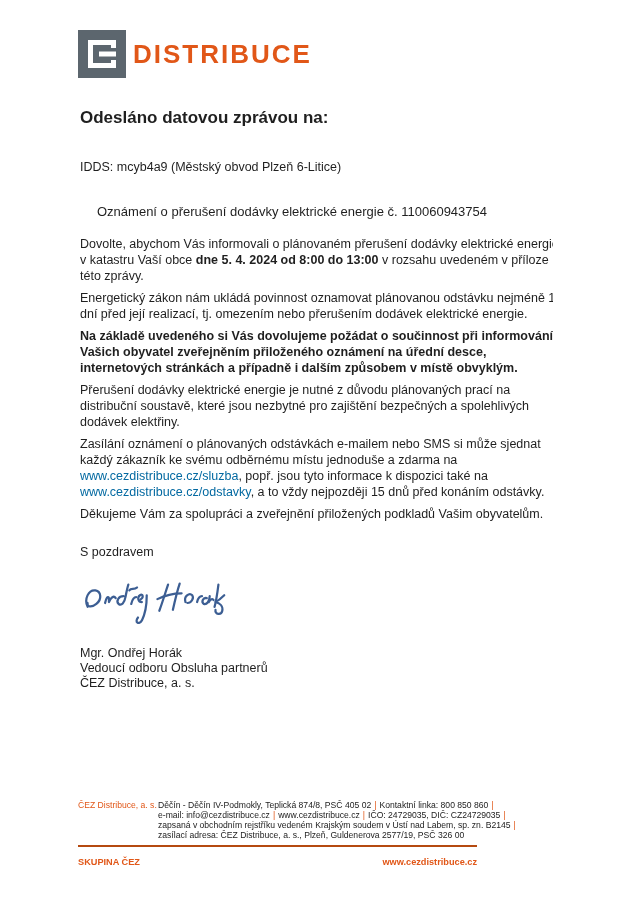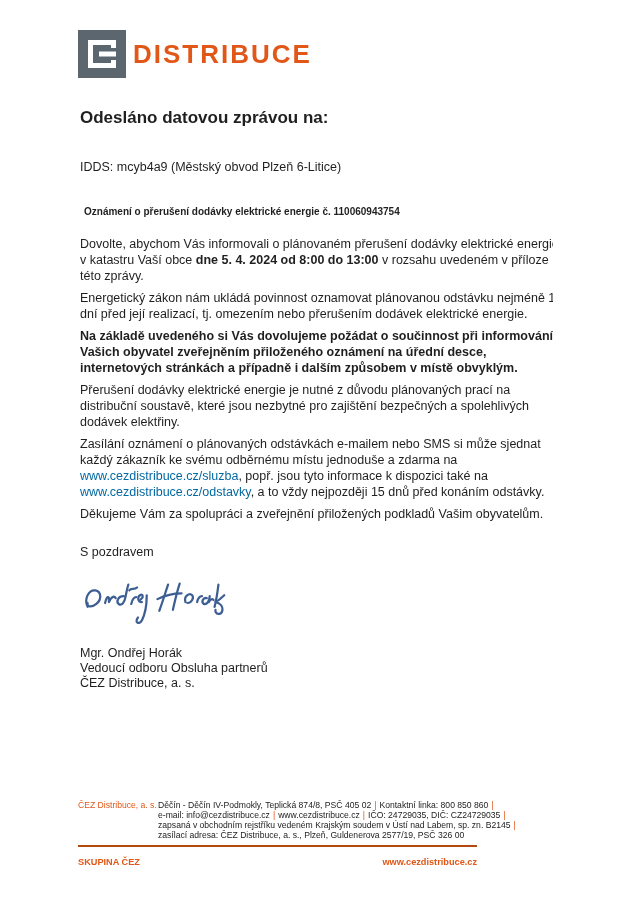--- a/index.html
+++ b/index.html
@@ -11,21 +11,21 @@
   .brand{position:absolute;left:78px;top:30px;display:flex;align-items:center;gap:7px;}
   .logo-square{width:48px;height:48px;background:#5c666e;position:relative;flex:0 0 auto;}
   .wordmark{
     font-size:26px;font-weight:bold;letter-spacing:2px;color:#e15718;line-height:48px;
   }
   
   .sent-label{position:absolute;left:80px;top:110px;font-size:17px;font-weight:bold;line-height:16px;}
   .recipient{position:absolute;left:80px;top:138px;font-size:12.5px;line-height:16px;margin-top:21px;}
   
   .content{position:absolute;left:80px;top:204px;width:488px;font-size:12.5px;line-height:16px;}
-  .content h1{font-size:10px;line-height:16px;font-weight:bold;margin:0 0 16px 4px;}
+  .content h1{font-size:13px;line-height:16px;font-weight:normal;margin:0 0 16px 17px;}
   .content p{margin:0 0 6px 0;}
   .content p.bold{font-weight:bold;}
   .content a{color:#0369a1;cursor:pointer;}
   .closing{margin-top:22px !important;}
   .signature-svg{display:block;margin:12px 0 6px -2px;}
   .signer{margin-top:12px;line-height:15px;}
   
   .footer-info{position:absolute;left:78px;top:800px;display:flex;align-items:flex-start;font-size:8.6px;line-height:10px;}
   .footer-company{color:#e15718;width:74px;flex:0 0 auto;margin-right:6px;white-space:nowrap;}
   .footer-address{color:#222;}

